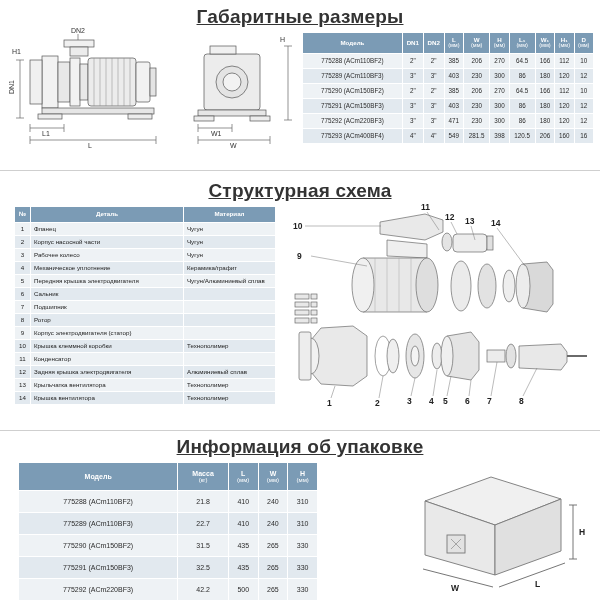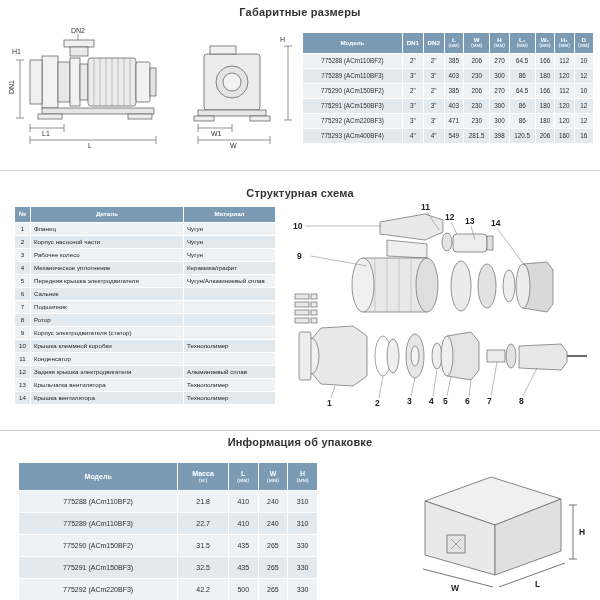--- a/index.html
+++ b/index.html
@@ -7,24 +7,25 @@
   body {
     width:600px; height:600px;
     background:#ffffff;
     font-family:"Liberation Sans", sans-serif;
     color:#222;
     position:relative;
     overflow:hidden;
   }
   .section-title {
     text-align:center;
-    font-size:11px;
+    font-size:19px;
     font-weight:bold;
     color:#333;
     letter-spacing:0.2px;
+    text-decoration:underline;
   }
   .divider {
     height:1px;
     background:#cfcfcf;
     width:100%;
   }
 
   
   #sec1 { position:absolute; left:0; top:0; width:600px; height:170px; }
   #sec1 .section-title { position:absolute; left:0; top:6px; width:600px; }
@@ -47,21 +48,21 @@
     font-size:6.2px;
     height:21px;
   }
   .grid th .u { display:block; font-weight:normal; font-size:5.6px; }
   .grid td { background:#eef2f5; color:#2b2b2b; }
   .grid tr:nth-child(even) td { background:#e2e9ef; }
   .grid td.model { text-align:center; }
 
   
   #sec2 { position:absolute; left:0; top:170px; width:600px; height:260px; }
-  #sec2 .section-title { position:absolute; left:0; top:17px; width:600px; }
+  #sec2 .section-title { position:absolute; left:0; top:10px; width:600px; }
   #tbl2 { position:absolute; left:14px; top:36px; width:262px; }
   .grid2 th, .grid2 td {
     border:1px solid #ffffff;
     font-size:6.2px;
     padding:1px 3px;
     height:13px;
     line-height:1.05;
     text-align:left;
   }
   .grid2 th { background:#7b9bb5; color:#fff; font-weight:bold; text-align:center; height:16px;}

